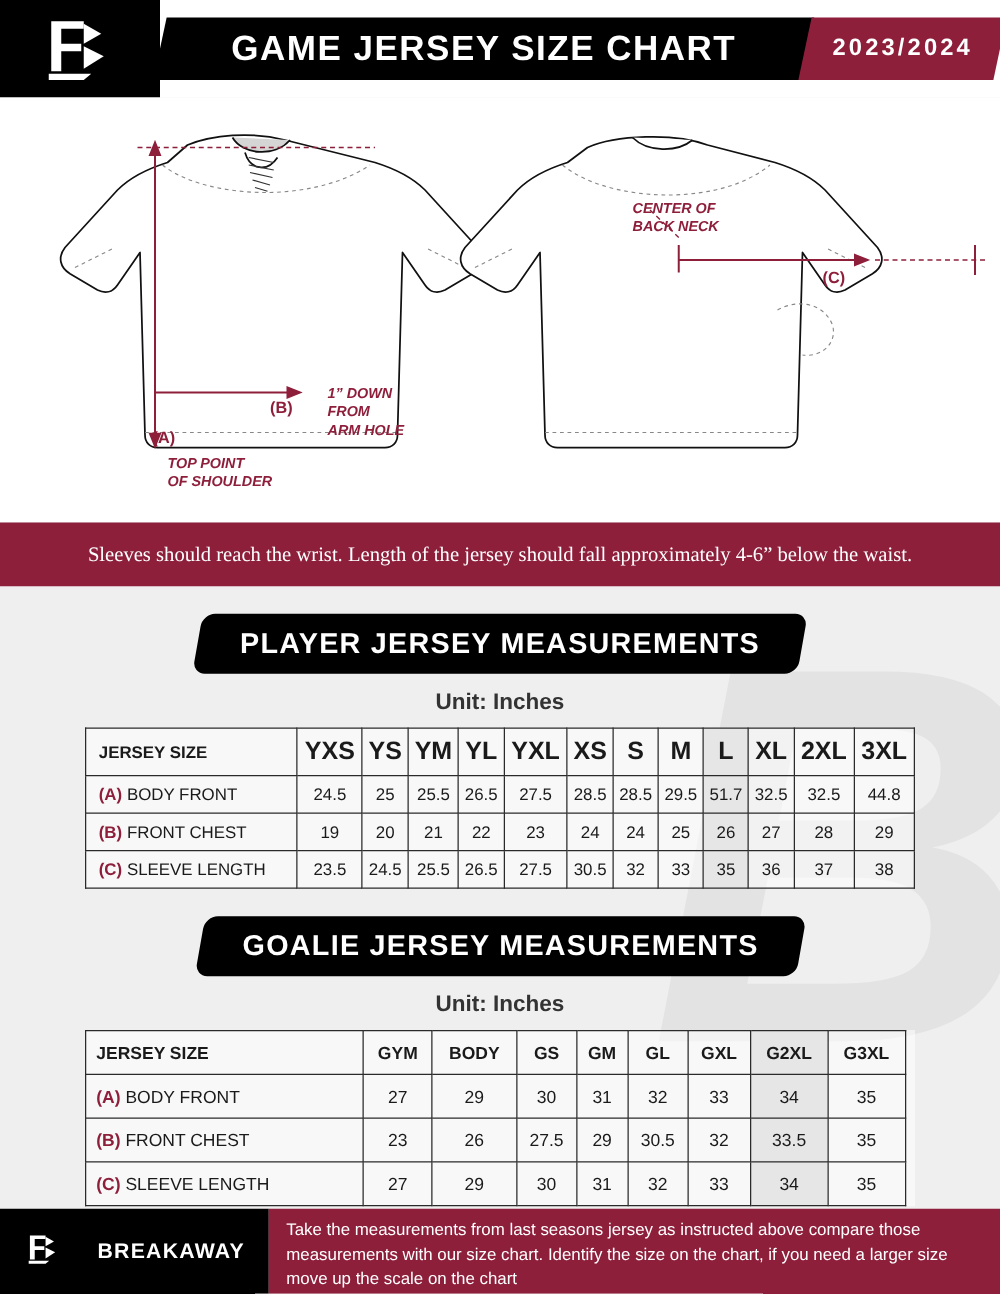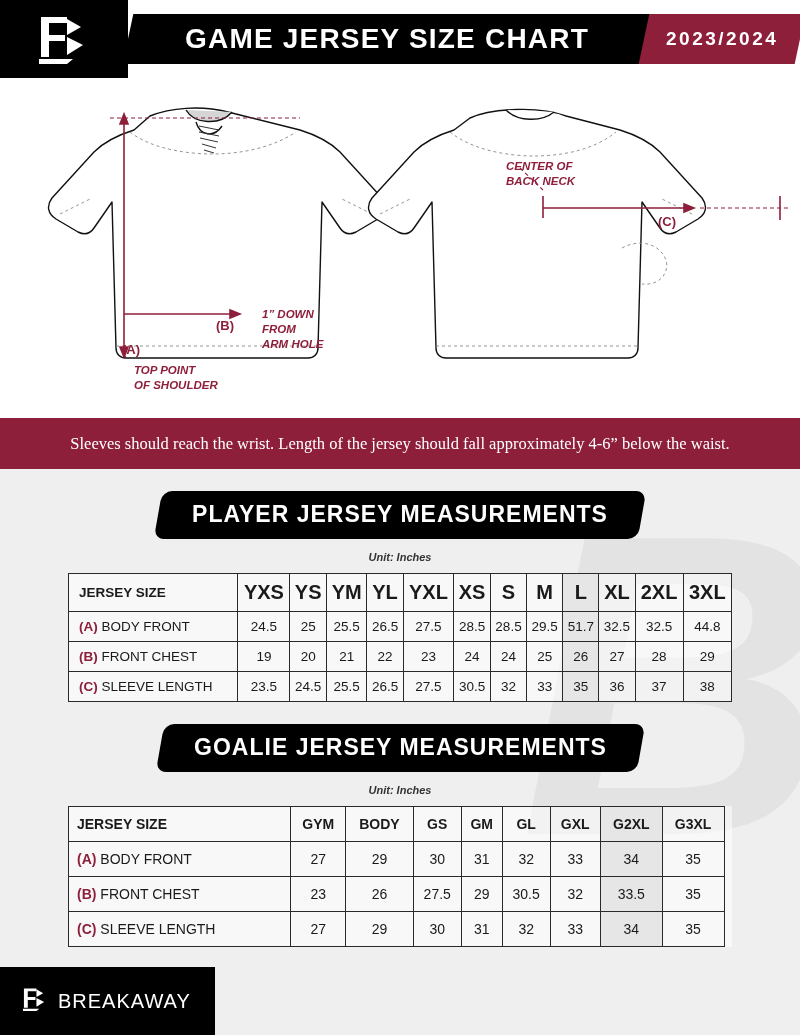--- a/index.html
+++ b/index.html
@@ -116,22 +116,21 @@
     font-size: 23px;
     font-weight: bold;
     letter-spacing: 1px;
     padding: 10px 34px 11px;
     border-radius: 10px;
     transform: skewX(-10deg);
   }
   .pill span { display: inline-block; transform: skewX(10deg); }
   .unit {
     text-align: center;
-    font-size: 11px;
-    font-style: italic;
+    font-size: 18px;
     font-weight: bold;
     color: #333;
     margin: 12px 0 10px;
     position: relative; z-index: 2;
   }
 
   
   .table-wrap { position: relative; z-index: 2; padding: 0 68px; }
   table {
     width: 100%;
@@ -168,21 +167,21 @@
     display: flex;
     z-index: 3;
   }
   .footer-logo {
     width: 215px;
     background: #000000;
     display: flex; align-items: center; gap: 10px;
     padding-left: 22px;
   }
   .footer-logo .fl-text {
-    color: #ffffff; font-size: 20px; font-weight: normal; letter-spacing: 1px;
+    color: #ffffff; font-size: 17px; font-weight: bold; letter-spacing: 1px; margin-left: 20px;
   }
   .footer-text {
     flex: 1;
     background: #8e1f3b;
     color: #ffffff;
     font-size: 13.5px;
     line-height: 1.45;
     padding: 7px 14px 0 14px;
   }
 </style>
@@ -473,13 +472,14 @@
     <span>
       <svg width="26" height="30" viewBox="0 0 54 52">
         <polygon points="4,4 30,4 30,10 12,10 12,22 28,22 28,28 12,28 12,44 4,44" fill="#ffffff"></polygon>
         <polygon points="30,6 44,14 30,22" fill="#ffffff"></polygon>
         <polygon points="30,24 46,32 30,42" fill="#ffffff"></polygon>
         <polygon points="2,46 36,46 30,51 2,51" fill="#ffffff"></polygon>
       </svg>
     </span>
     <span class="fl-text">BREAKAWAY</span>
   </div>
+  <div class="footer-text">Take the measurements from last seasons jersey as instructed above compare those measurements  with our size chart. Identify the size on the chart, if you need a larger size move up the scale on the chart</div>
 </div>
 
 </body></html>

